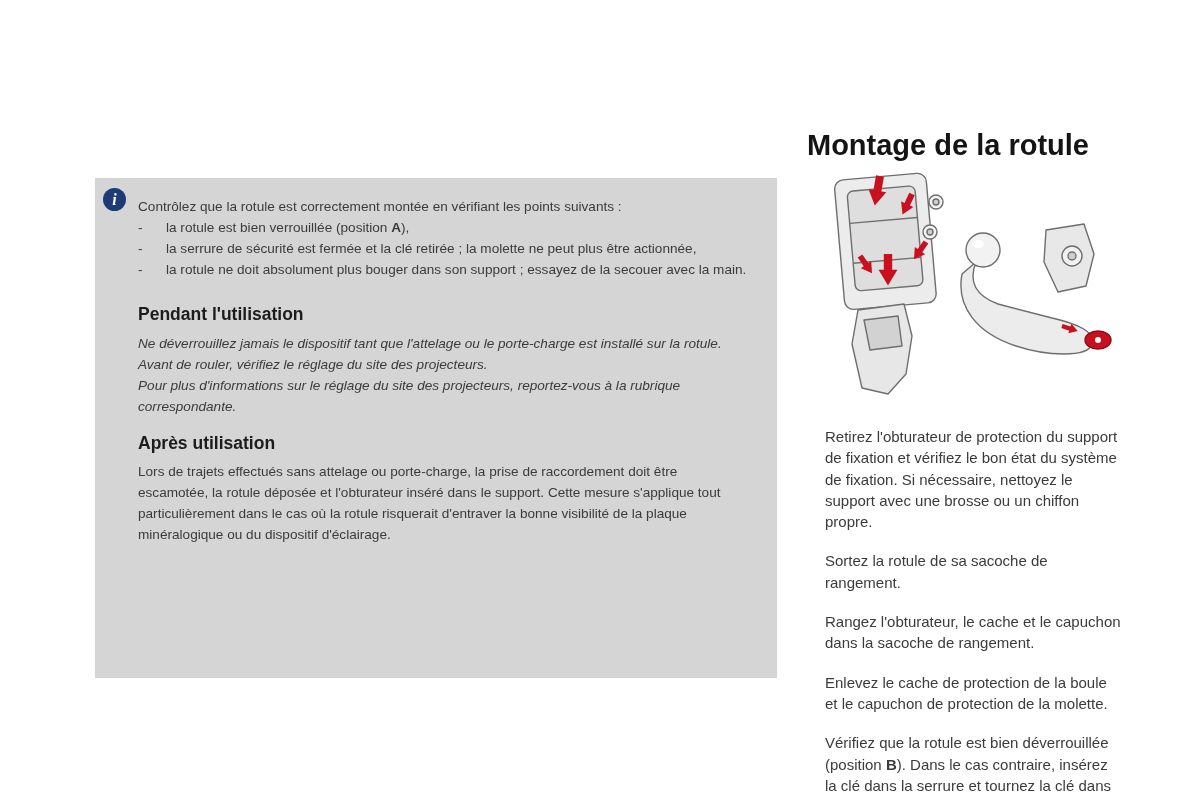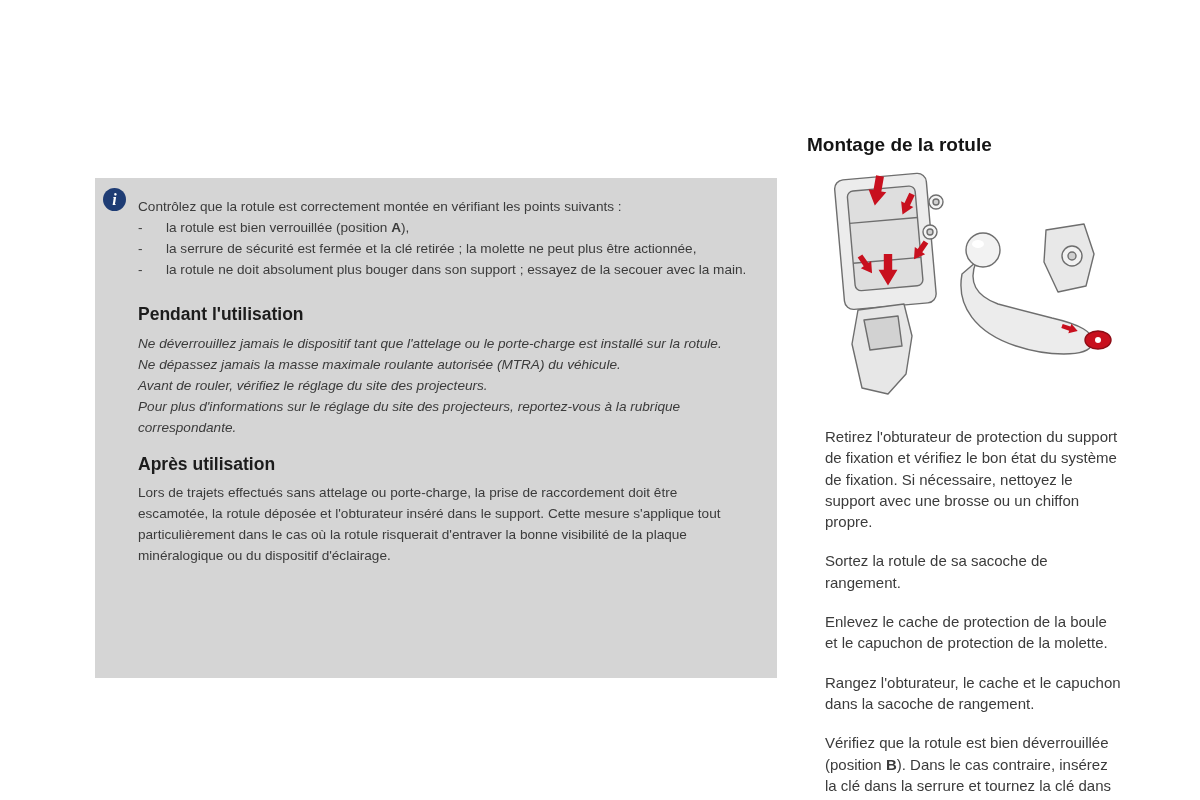--- a/index.html
+++ b/index.html
@@ -41,21 +41,21 @@
   .para-group p { margin: 0; font-size: 13.6px; line-height: 21px; font-style: italic; }
   .bullets { margin-top: 0; }
   .bullet { display: flex; font-size: 13.6px; line-height: 21px; }
   .bullet .marker { flex: 0 0 28px; }
   .bullet .btext { flex: 1 1 auto; }
   strong { font-weight: bold; color: inherit; }
 
   
   .page-title {
     position: absolute; left: 807px; top: 132px;
-    margin: 0; font-size: 19px; font-weight: bold; color: #141414;
+    margin: 0; font-size: 29px; font-weight: bold; color: #141414;
     line-height: 26px;
   }
   .illustration {
     position: absolute; left: 800px; top: 168px;
     width: 335px; height: 232px;
   }
   .right-text {
     position: absolute; left: 807px; top: 408px;
     width: 334px;
   }
@@ -80,21 +80,20 @@
     </div>
     <div class="bullet">
       <span class="marker">-</span>
       <span class="btext"><span>la rotule ne doit absolument plus bouger dans son support ; essayez de la secouer avec la main.</span><strong></strong><span></span></span>
     </div>
   </div>
 
   <h2 class="section-heading heading-2">Pendant l'utilisation</h2>
   <div class="para-group">
     <p>Ne déverrouillez jamais le dispositif tant que l'attelage ou le porte-charge est installé sur la rotule.</p>
-    <p>Ne dépassez jamais la masse maximale roulante autorisée (MTRA) du véhicule.</p>
     <p>Avant de rouler, vérifiez le réglage du site des projecteurs.</p>
     <p>Pour plus d'informations sur le réglage du site des projecteurs, reportez-vous à la rubrique correspondante.</p>
   </div>
 
   <h2 class="section-heading heading-3">Après utilisation</h2>
   <p class="body-text">Lors de trajets effectués sans attelage ou porte-charge, la prise de raccordement doit être escamotée, la rotule déposée et l'obturateur inséré dans le support. Cette mesure s'applique tout particulièrement dans le cas où la rotule risquerait d'entraver la bonne visibilité de la plaque minéralogique ou du dispositif d'éclairage.</p>
 </div>
 
 <h1 class="page-title">Montage de la rotule</h1>
 
@@ -139,16 +138,16 @@
       <path transform="translate(88,86) rotate(90) scale(1.05)" d="M0,-4 L15,-4 L15,-9 L30,0 L15,9 L15,4 L0,4 Z"></path>
       <path transform="translate(126,74) rotate(125) scale(0.7)" d="M0,-4 L15,-4 L15,-9 L30,0 L15,9 L15,4 L0,4 Z"></path>
       <path transform="translate(262,158) rotate(18) scale(0.55)" d="M0,-4 L15,-4 L15,-9 L30,0 L15,9 L15,4 L0,4 Z"></path>
     </g>
   </svg>
 </div>
 
 <div class="right-text">
   <p>Retirez l'obturateur de protection du support de fixation et vérifiez le bon état du système de fixation. Si nécessaire, nettoyez le support avec une brosse ou un chiffon propre.</p>
   <p>Sortez la rotule de sa sacoche de rangement.</p>
+  <p>Rangez l'obturateur, le cache et le capuchon dans la sacoche de rangement.</p>
   <p>Enlevez le cache de protection de la boule et le capuchon de protection de la molette.</p>
-  <p>Rangez l'obturateur, le cache et le capuchon dans la sacoche de rangement.</p>
   <p><span>Vérifiez que la rotule est bien déverrouillée (position </span><strong>B</strong><span>). Dans le cas contraire, insérez la clé dans la serrure et tournez la clé dans le sens inverse des aiguilles d'une montre pour déverrouiller le mécanisme.</span></p>
 </div>
 
 </body></html>

